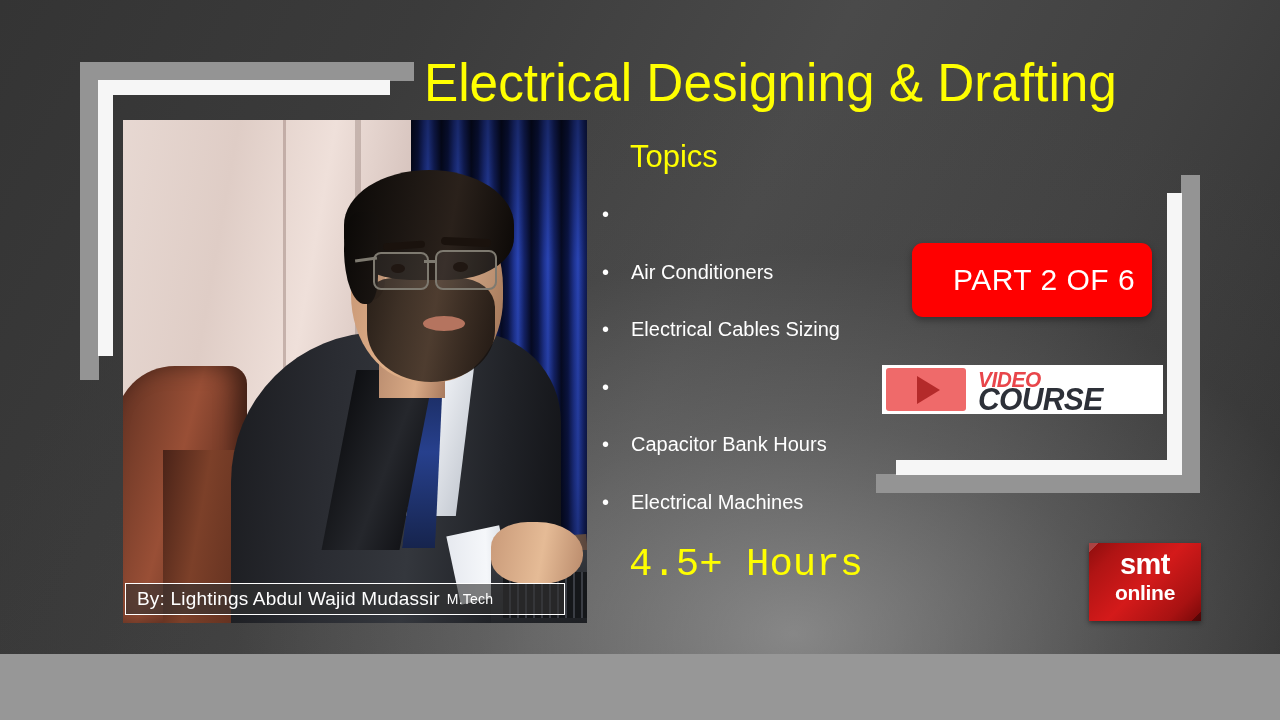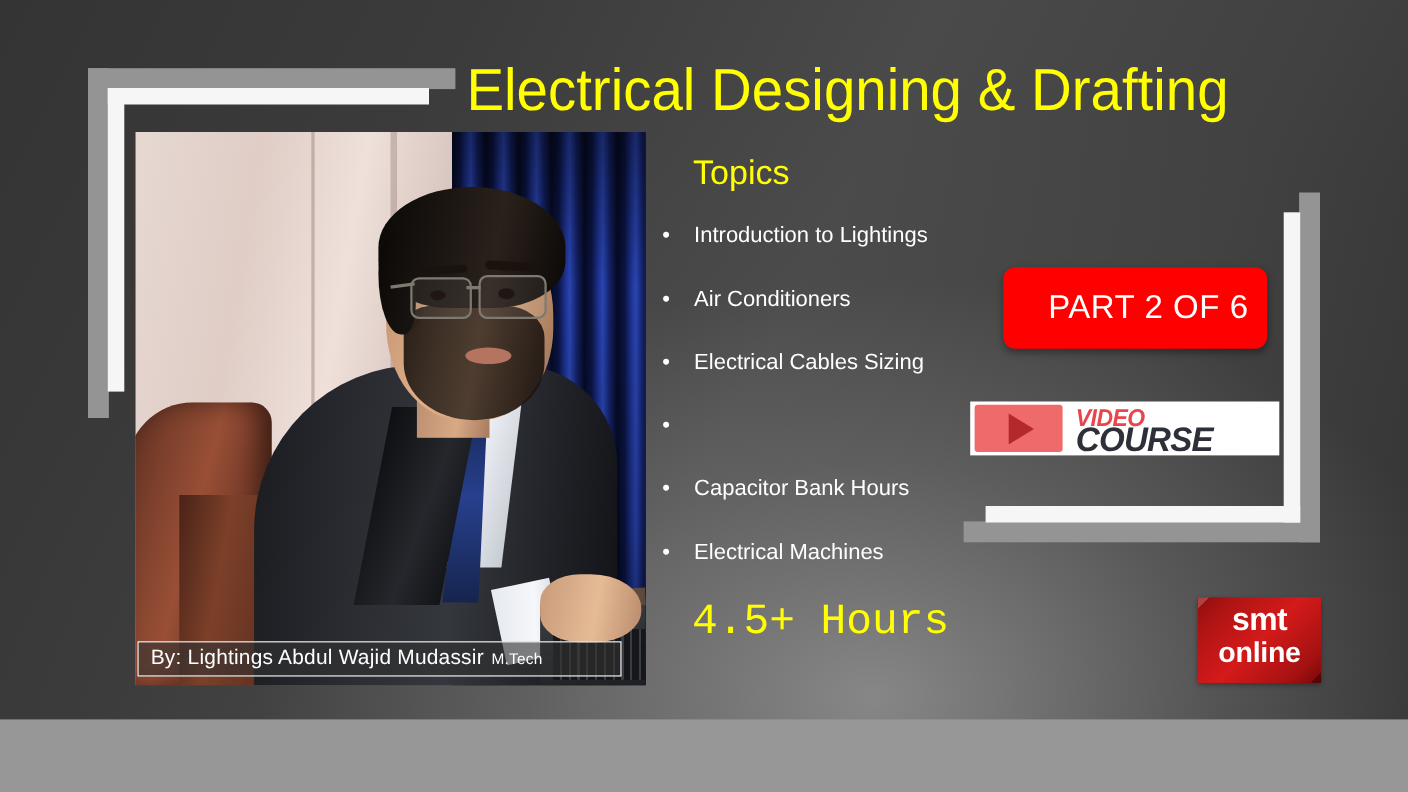--- a/index.html
+++ b/index.html
@@ -236,21 +236,21 @@
       linear-gradient(315deg,rgba(0,0,0,.34) 0 7px,rgba(0,0,0,0) 7px);
   }
   #smt-text{
     position:absolute;left:0;top:6px;width:112px;
     text-align:center;color:#ffffff;
     font-size:29px;line-height:30px;font-weight:bold;letter-spacing:-.5px;
   }
   #smt-sub{
     position:absolute;left:0;top:38px;width:112px;
     text-align:center;color:#ffffff;
-    font-size:26px;line-height:24px;font-weight:bold;letter-spacing:-.3px;
+    font-size:21px;line-height:24px;font-weight:bold;letter-spacing:-.3px;
   }
 </style>
 </head>
 <body>
 
 <div id="slide">
 
   <div class="frame-l" id="frame-left-outer">
     <div class="arm-h"></div>
     <div class="arm-v"></div>
@@ -308,21 +308,20 @@
     <span class="deg">M.Tech</span>
   </div>
 
   <div id="title">Electrical Designing &amp; Drafting</div>
 
   <div id="topics-heading">Topics</div>
 
   <ul id="topics-list">
     <li>
       <span class="bullet">•</span>
-      <span>Introduction to Lightings</span>
     </li>
     <li>
       <span class="bullet">•</span>
       <span>Air Conditioners</span>
     </li>
     <li>
       <span class="bullet">•</span>
       <span>Electrical Cables Sizing</span>
     </li>
     <li>

